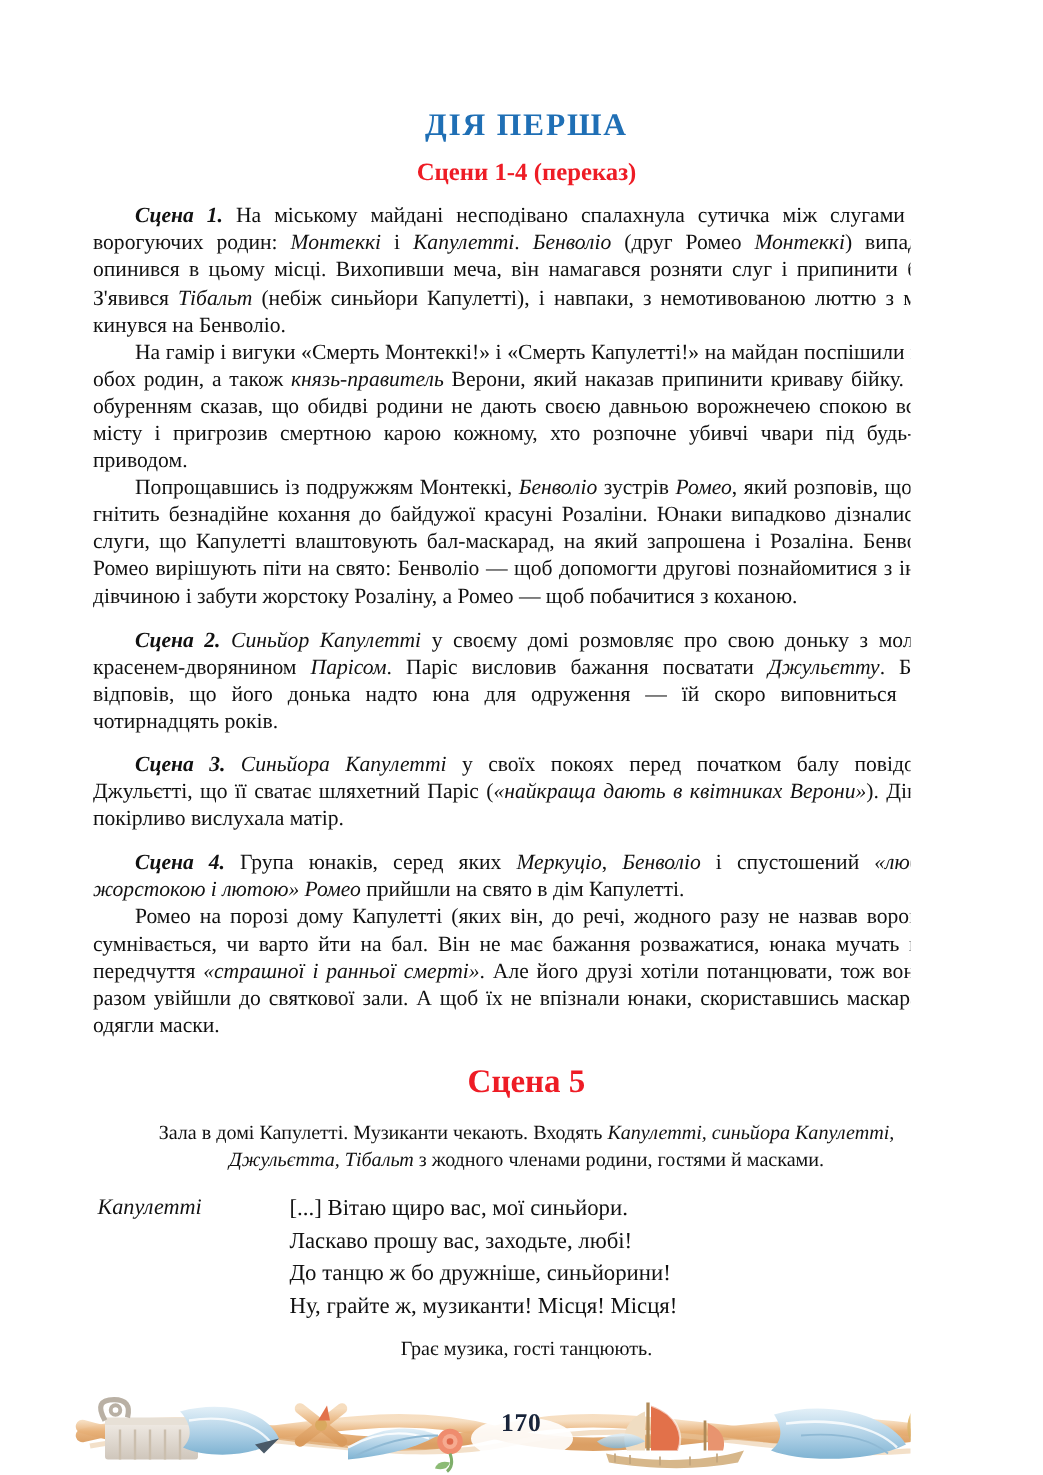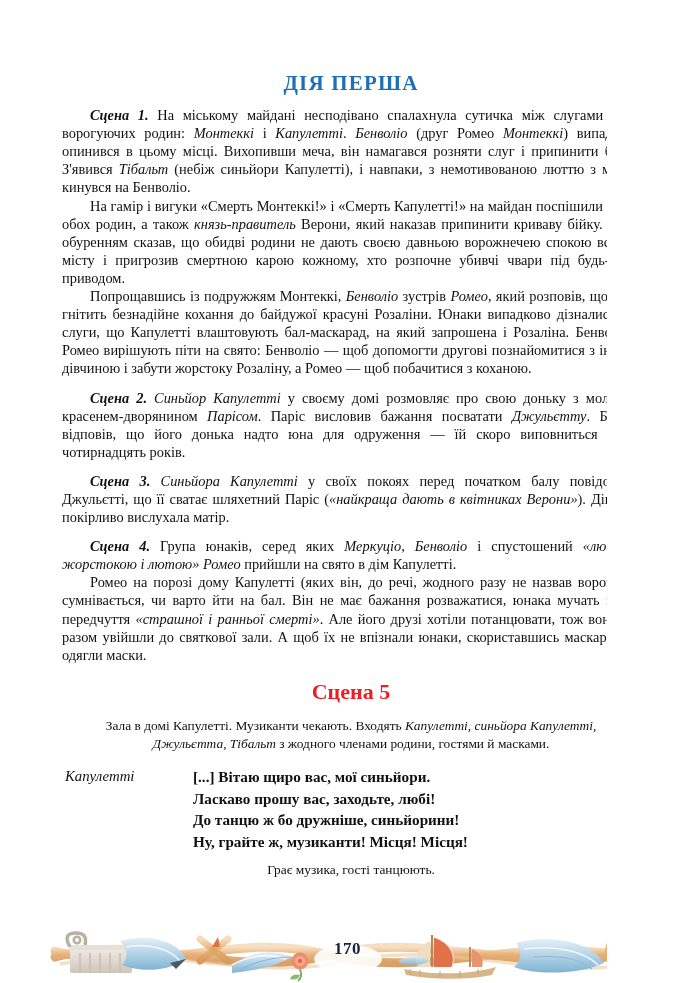--- a/index.html
+++ b/index.html
@@ -93,21 +93,21 @@
     font-style: italic;
     font-size: 14.8px;
     line-height: 21.5px;
     padding-left: 3px;
   }
   .lines {
     flex: 1 1 auto;
     font-size: 15.2px;
     line-height: 21.5px;
   }
-  .lines .vline { display: block; white-space: nowrap; font-weight: bold; }
+  .lines .vline { display: block; white-space: nowrap; }
 
   
   .footer {
     position: absolute;
     left: 0;
     bottom: 0;
     width: 695px;
     height: 66px;
   }
   .footer svg { display: block; }
@@ -124,20 +124,21 @@
   }
 </style>
 </head>
 <body>
 
 <div class="page">
 
   <div class="content">
 
     <h1 class="act-title">ДІЯ ПЕРША</h1>
+    <h2 class="scene-range-title">Сцени 1-4 (переказ)</h2>
 
     <p class="body gap-before"><span class="bi">Сцена 1.</span><span> На міському майдані несподівано спалахнула сутичка між слугами двох ворогуючих родин: </span><i>Монтеккі</i><span> і </span><i>Капулетті</i><span>. </span><i>Бенволіо</i><span> (друг Ромео </span><i>Монтеккі</i><span>) випадково опинився в цьому місці. Вихопивши меча, він намагався розняти слуг і припинити бійку. З'явився </span><i>Тібальт</i><span> (небіж синьйори Капулетті), і навпаки, з немотивованою люттю з мечем кинувся на Бенволіо.</span></p>
 
     <p class="body tight"><span>На гамір і вигуки «Смерть Монтеккі!» і «Смерть Капулетті!» на май­дан поспішили глави обох родин, а також </span><i>князь-правитель</i><span> Верони, який наказав припинити криваву бійку. Він з обуренням сказав, що обидві ро­дини не дають своєю давньою ворожнечею спокою всьому місту і пригро­зив смертною карою кожному, хто розпочне убивчі чвари під будь-яким приводом.</span></p>
 
     <p class="body tight"><span>Попрощавшись із подружжям Монтеккі, </span><i>Бенволіо</i><span> зустрів </span><i>Ромео</i><span>, який розповів, що його гнітить безнадійне кохання до байдужої красуні Розаліни. Юнаки випадково дізналися від слуги, що Капулетті влаштову­ють бал-маскарад, на який запрошена і Розаліна. Бенволіо і Ромео вирі­шують піти на свято: Бенволіо — щоб допомогти другові познайомитися з іншою дівчиною і забути жорстоку Розаліну, а Ромео — щоб побачитися з коханою.</span></p>
 
     <p class="body gap-before"><span class="bi">Сцена 2.</span><span> </span><i>Синьйор Капулетті</i><span> у своєму домі розмовляє про свою донь­ку з молодим красенем-дворянином </span><i>Парісом</i><span>. Паріс висловив бажання по­сватати </span><i>Джульєтту</i><span>. Батько відповів, що його донька надто юна для од­руження — їй скоро виповниться лише чотирнадцять років.</span></p>
 
     <p class="body gap-before"><span class="bi">Сцена 3.</span><span> </span><i>Синьйора Капулетті</i><span> у своїх покоях перед початком балу повідомила Джульєтті, що її сватає шляхетний Паріс (</span><i>«найкраща дають в квітниках Верони»</i><span>). Дівчина покірливо вислухала матір.</span></p>

